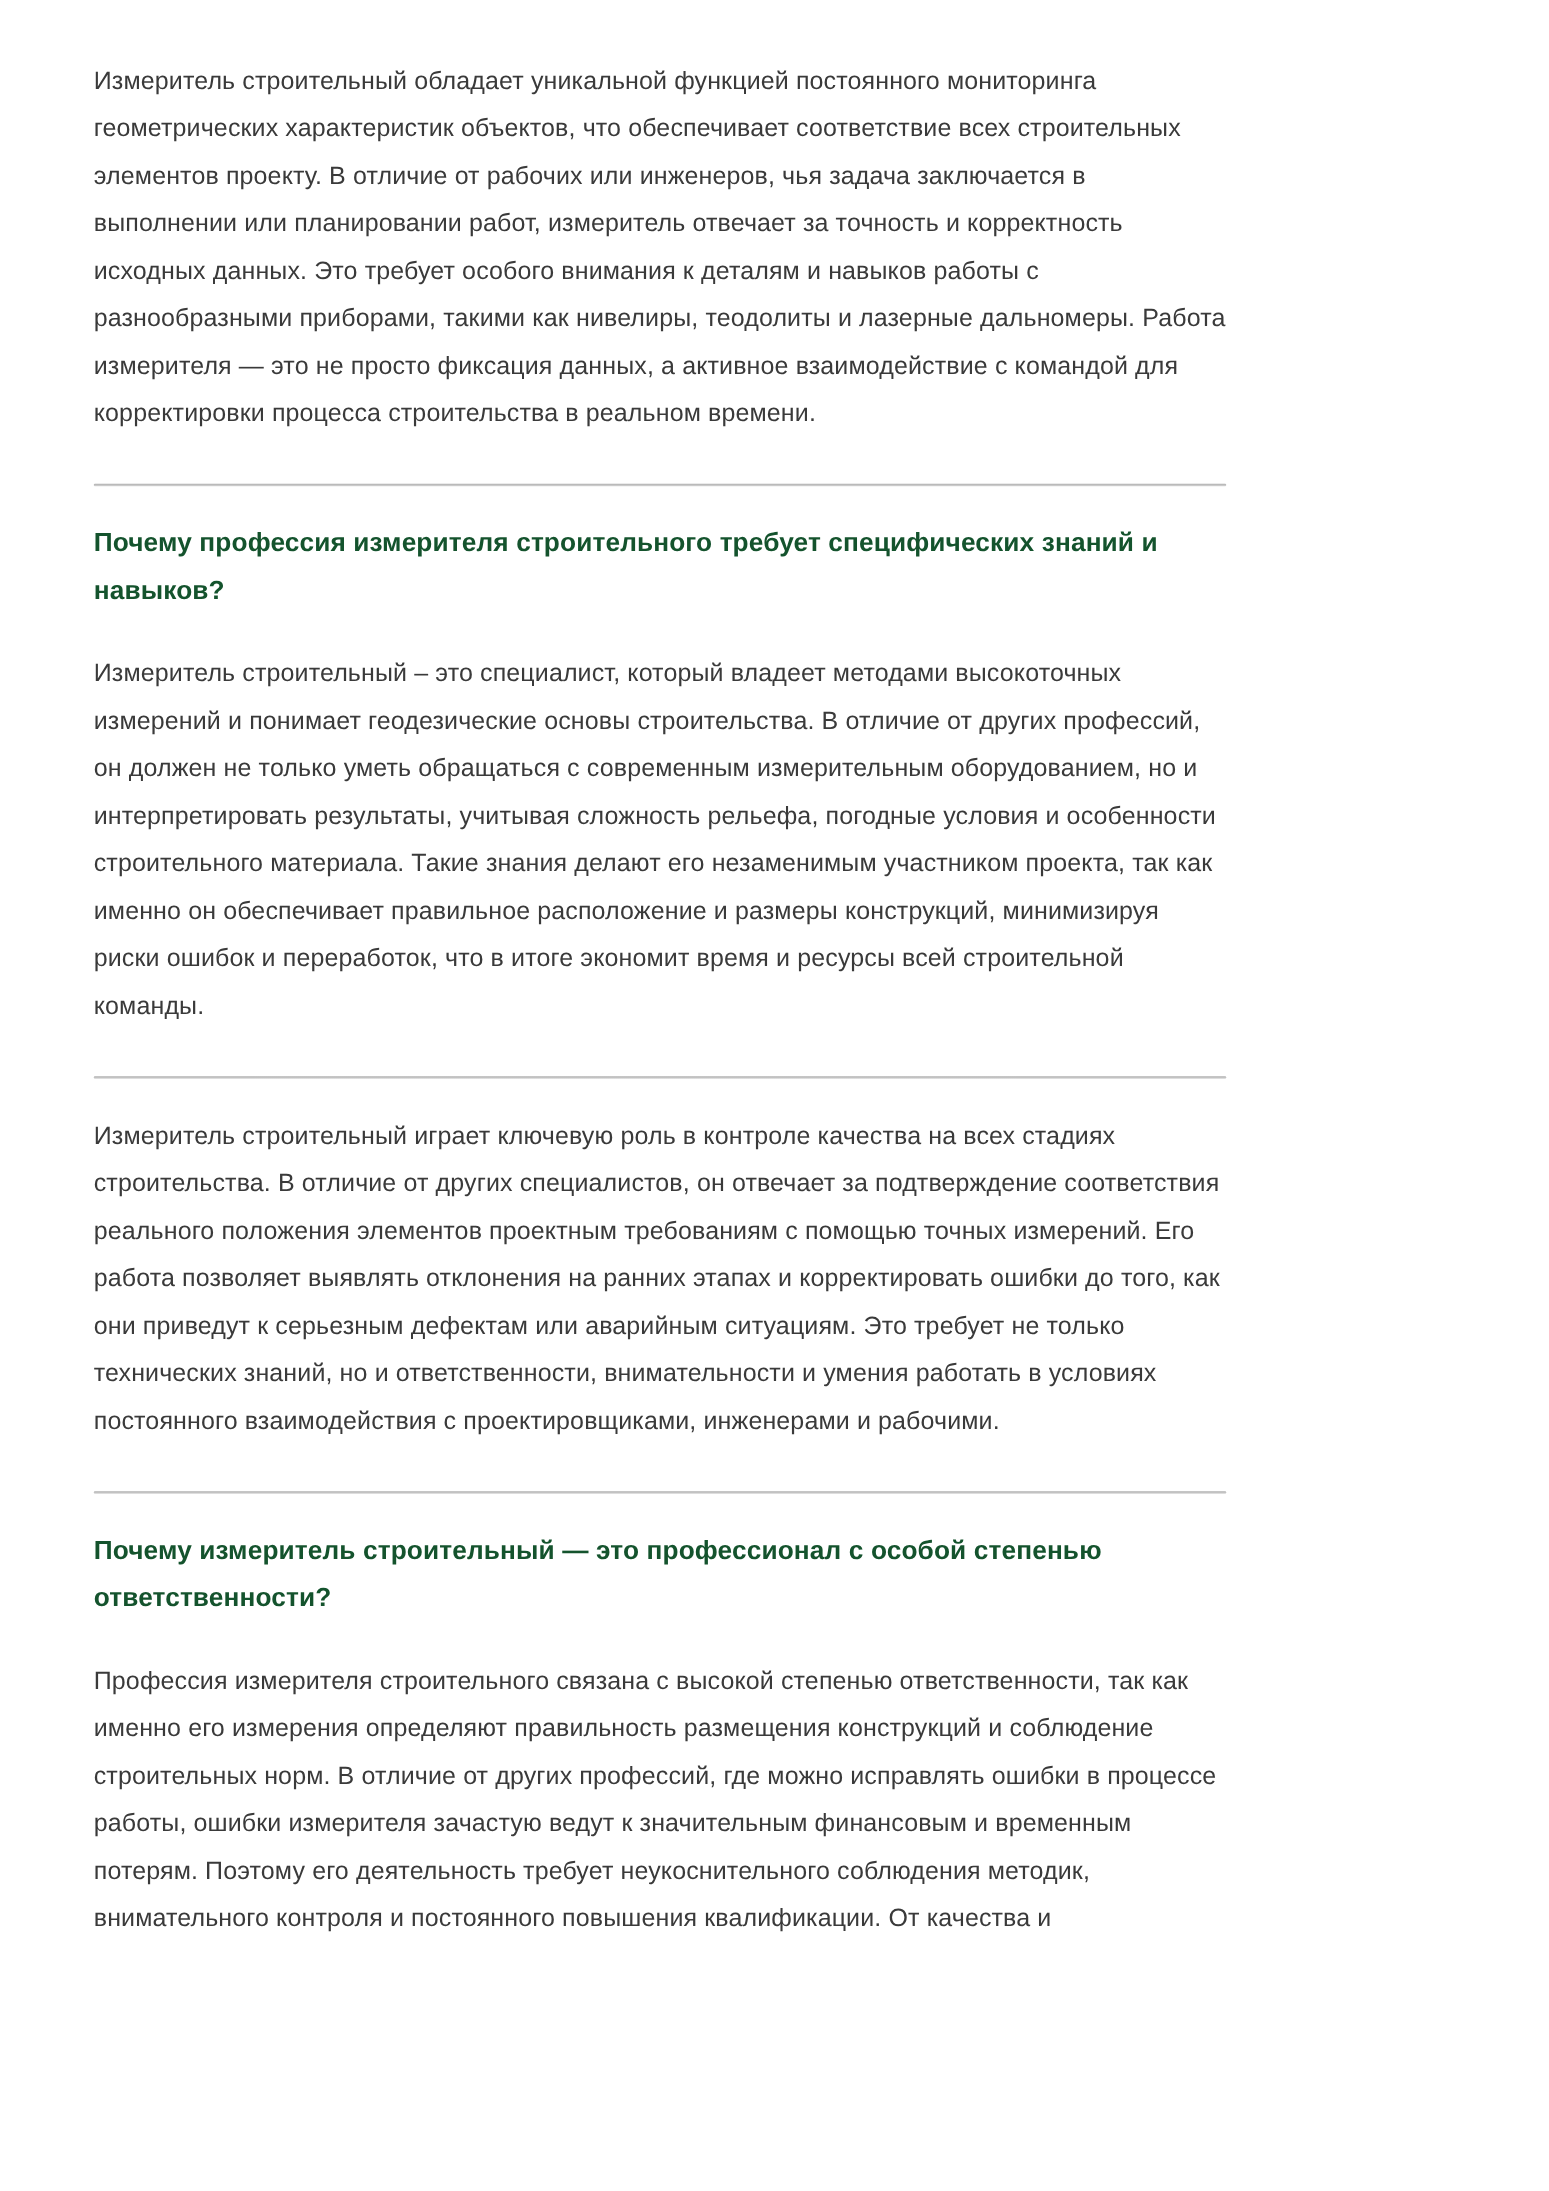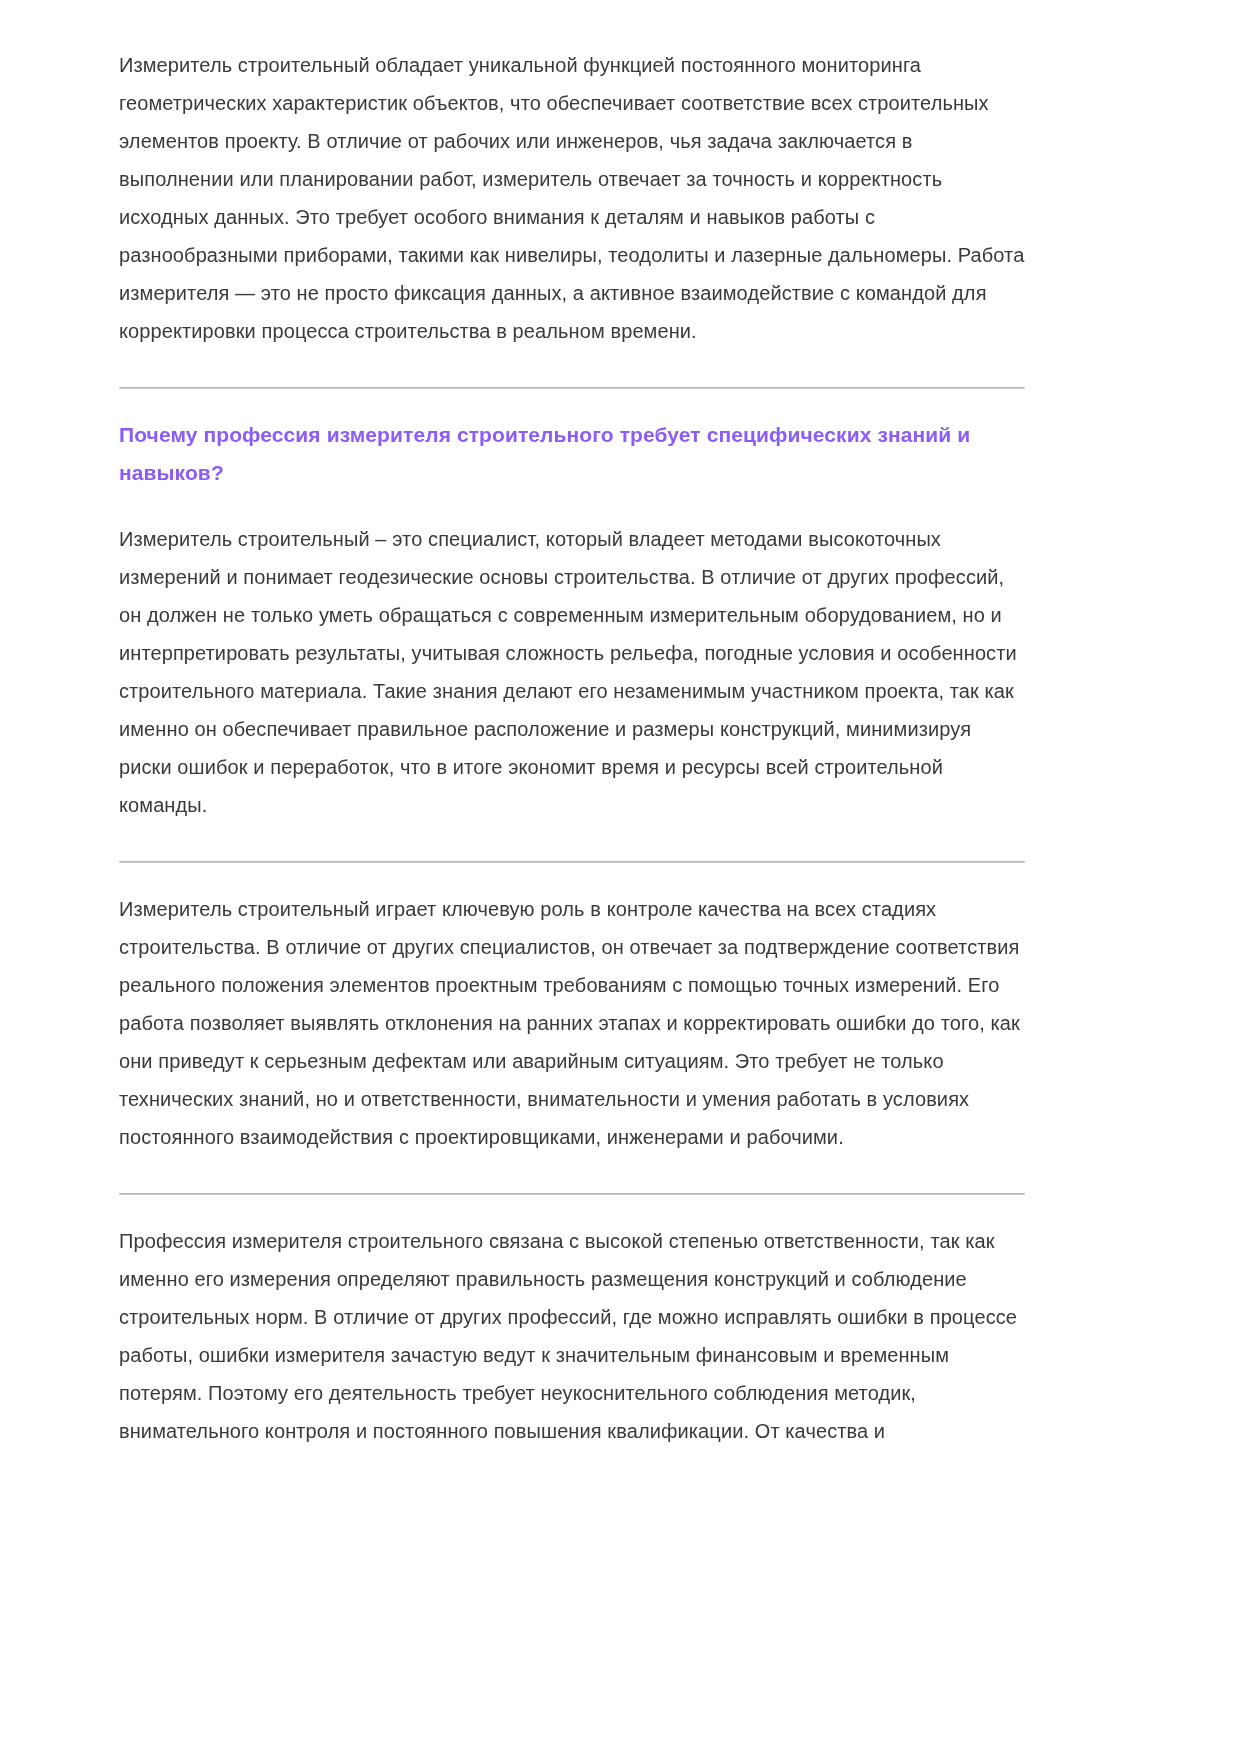--- a/index.html
+++ b/index.html
@@ -10,37 +10,36 @@
   body {
     width: 1239px;
     height: 1753px;
     overflow: hidden;
     font-family: "Liberation Sans", "DejaVu Sans", sans-serif;
   }
   .page {
     box-sizing: border-box;
     width: 1060px;
     padding: 46px 79px 0 75px;
-    margin-left: 44px;
   }
   .para {
     margin: 0;
     font-size: 20px;
     line-height: 38px;
     font-weight: 400;
     color: #3a3a3a;
     letter-spacing: 0.1px;
     text-align: left;
   }
   .heading {
     margin: 0 0 28px 0;
     font-size: 21px;
     line-height: 38px;
     font-weight: 700;
-    color: #8b5cf6;
+    color: #14532d;
     letter-spacing: 0.1px;
   }
   hr.divider {
     border: none;
     height: 2px;
     background: linear-gradient(#aeaeae, #d6d6d6);
     border-radius: 2px;
     margin: 37px 0 27px 0;
   }
 </style>
@@ -60,16 +59,17 @@
 
   <hr class="divider">
 
   <section>
     <p class="para">Измеритель строительный играет ключевую роль в контроле качества на всех стадиях строительства. В отличие от других специалистов, он отвечает за подтверждение соответствия реального положения элементов проектным требованиям с помощью точных измерений. Его работа позволяет выявлять отклонения на ранних этапах и корректировать ошибки до того, как они приведут к серьезным дефектам или аварийным ситуациям. Это требует не только технических знаний, но и ответственности, внимательности и умения работать в условиях постоянного взаимодействия с проектировщиками, инженерами и рабочими.</p>
   </section>
 
   <hr class="divider">
 
   <section>
+    <h2 class="heading">Почему измеритель строительный — это профессионал с особой степенью ответственности?</h2>
     <p class="para">Профессия измерителя строительного связана с высокой степенью ответственности, так как именно его измерения определяют правильность размещения конструкций и соблюдение строительных норм. В отличие от других профессий, где можно исправлять ошибки в процессе работы, ошибки измерителя зачастую ведут к значительным финансовым и временным потерям. Поэтому его деятельность требует неукоснительного соблюдения методик, внимательного контроля и постоянного повышения квалификации. От качества и</p>
   </section>
 
 </main>
 
 </body></html>

